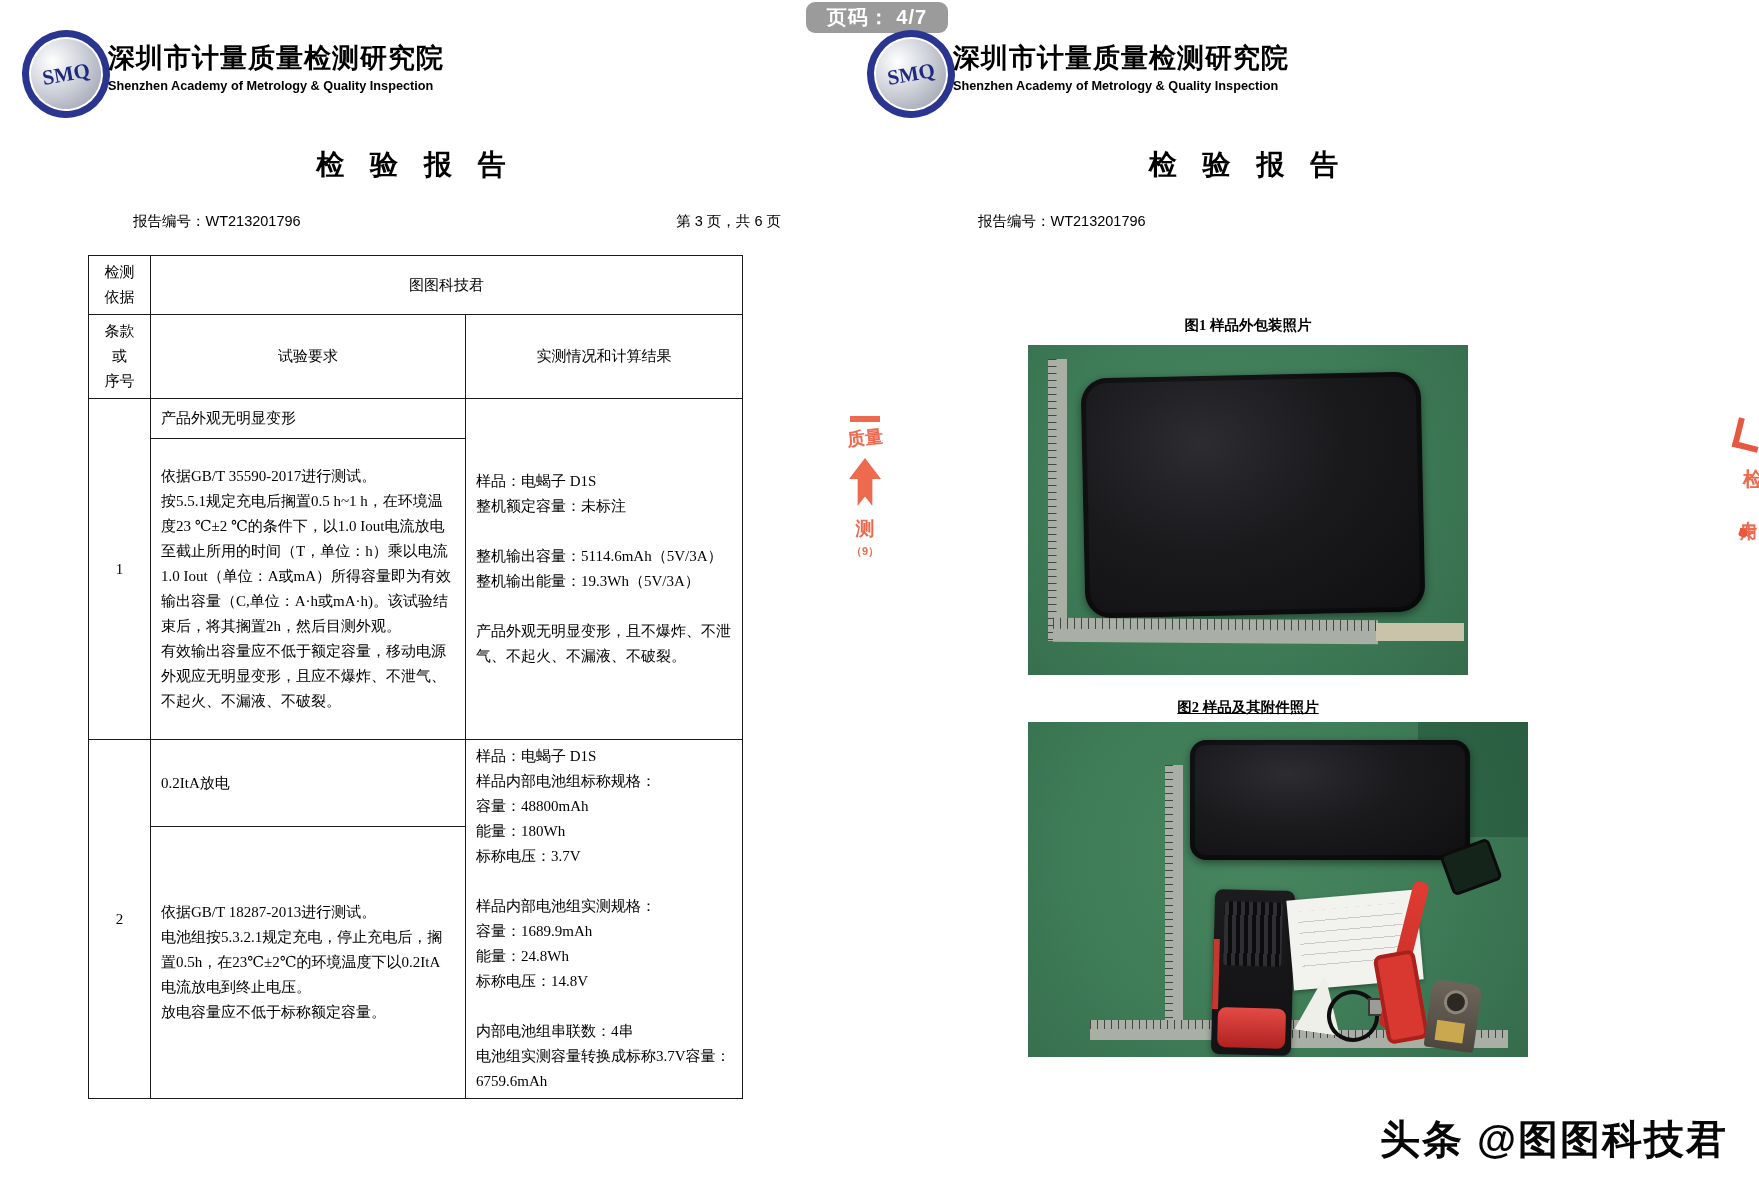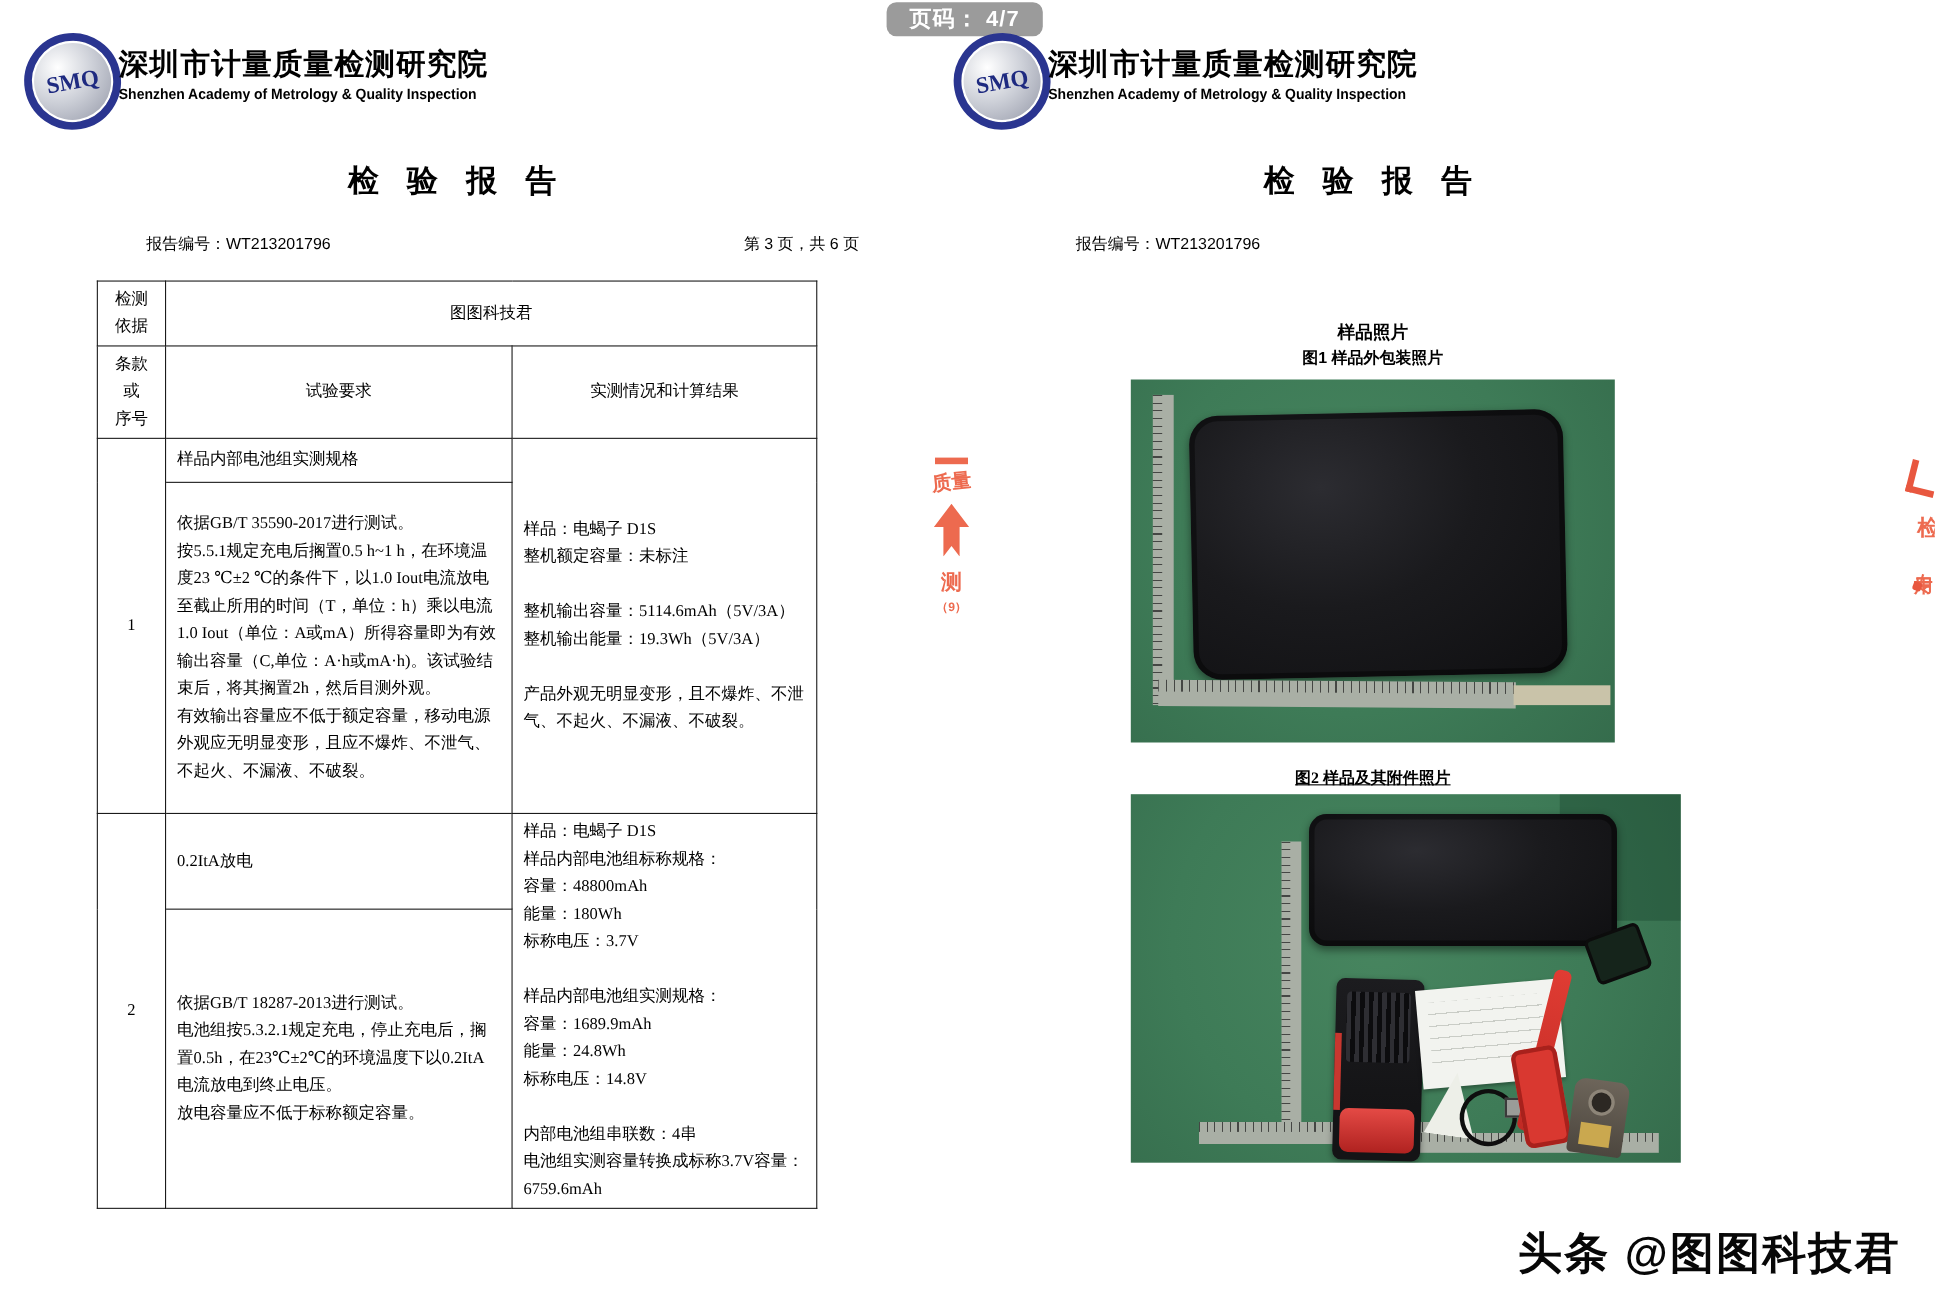--- a/index.html
+++ b/index.html
@@ -83,21 +83,21 @@
       <td class="c" colspan="2">图图科技君</td>
     </tr>
     <tr style="height:51px">
       <td class="c ml">条款或
 序号</td>
       <td class="c">试验要求</td>
       <td class="c">实测情况和计算结果</td>
     </tr>
     <tr style="height:40px">
       <td class="seq" rowspan="2">1</td>
-      <td class="item">样品内部电池组实测规格</td>
+      <td class="item">产品外观无明显变形</td>
       <td class="res ml" rowspan="2">样品：电蝎子 D1S
 整机额定容量：未标注
 
 整机输出容量：5114.6mAh（5V/3A）
 整机输出能量：19.3Wh（5V/3A）
 
 产品外观无明显变形，且不爆炸、不泄气、不起火、不漏液、不破裂。</td>
     </tr>
     <tr style="height:301px">
       <td class="proc ml">依据GB/T 35590-2017进行测试。
@@ -148,22 +148,21 @@
     <div class="logo">
       <span>SMQ</span>
     </div>
   </div>
   <div class="abs org-cn" style="left:953px;top:40px;">深圳市计量质量检测研究院</div>
   <div class="abs org-en" style="left:953px;top:78px;">Shenzhen Academy of Metrology &amp; Quality Inspection</div>
 
   <div class="abs doc-title" style="left:933px;top:146px;width:630px;">检 验 报 告</div>
   <div class="abs meta" style="left:933px;top:212px;">报告编号：WT213201796</div>
 
-  <div class="abs" style="left:933px;top:292px;width:630px;text-align:center;font-size:16px;font-weight:700;font-family:'Liberation Serif','DejaVu Serif',serif;">样品照片</div>
-  <div class="abs" style="left:933px;top:316px;width:630px;text-align:center;font-size:14.5px;font-weight:600;font-family:Liberation Sans, sans-serif;">图1 样品外包装照片</div>
+  <div class="abs" style="left:933px;top:316px;width:630px;text-align:center;font-size:14.5px;font-weight:600;font-family:Liberation Serif, serif;">图1 样品外包装照片</div>
 
   <div class="abs photo" style="left:1028px;top:345px;width:440px;height:330px;">
     <div class="abs ruler-v" style="left:20px;top:14px;width:19px;height:282px;"></div>
     <div class="abs case" style="left:55px;top:30px;width:340px;height:240px;transform:rotate(-1.2deg);"></div>
     <div class="abs ruler-h" style="left:25px;top:274px;width:325px;height:24px;transform:rotate(.4deg);"></div>
     <div class="abs" style="left:348px;top:278px;width:88px;height:18px;background:#c9c3a9;"></div>
   </div>
 
   <div class="abs" style="left:933px;top:698px;width:630px;text-align:center;font-size:14.5px;font-weight:600;font-family:'Liberation Serif','DejaVu Serif',serif;text-decoration:underline;">图2 样品及其附件照片</div>
 

